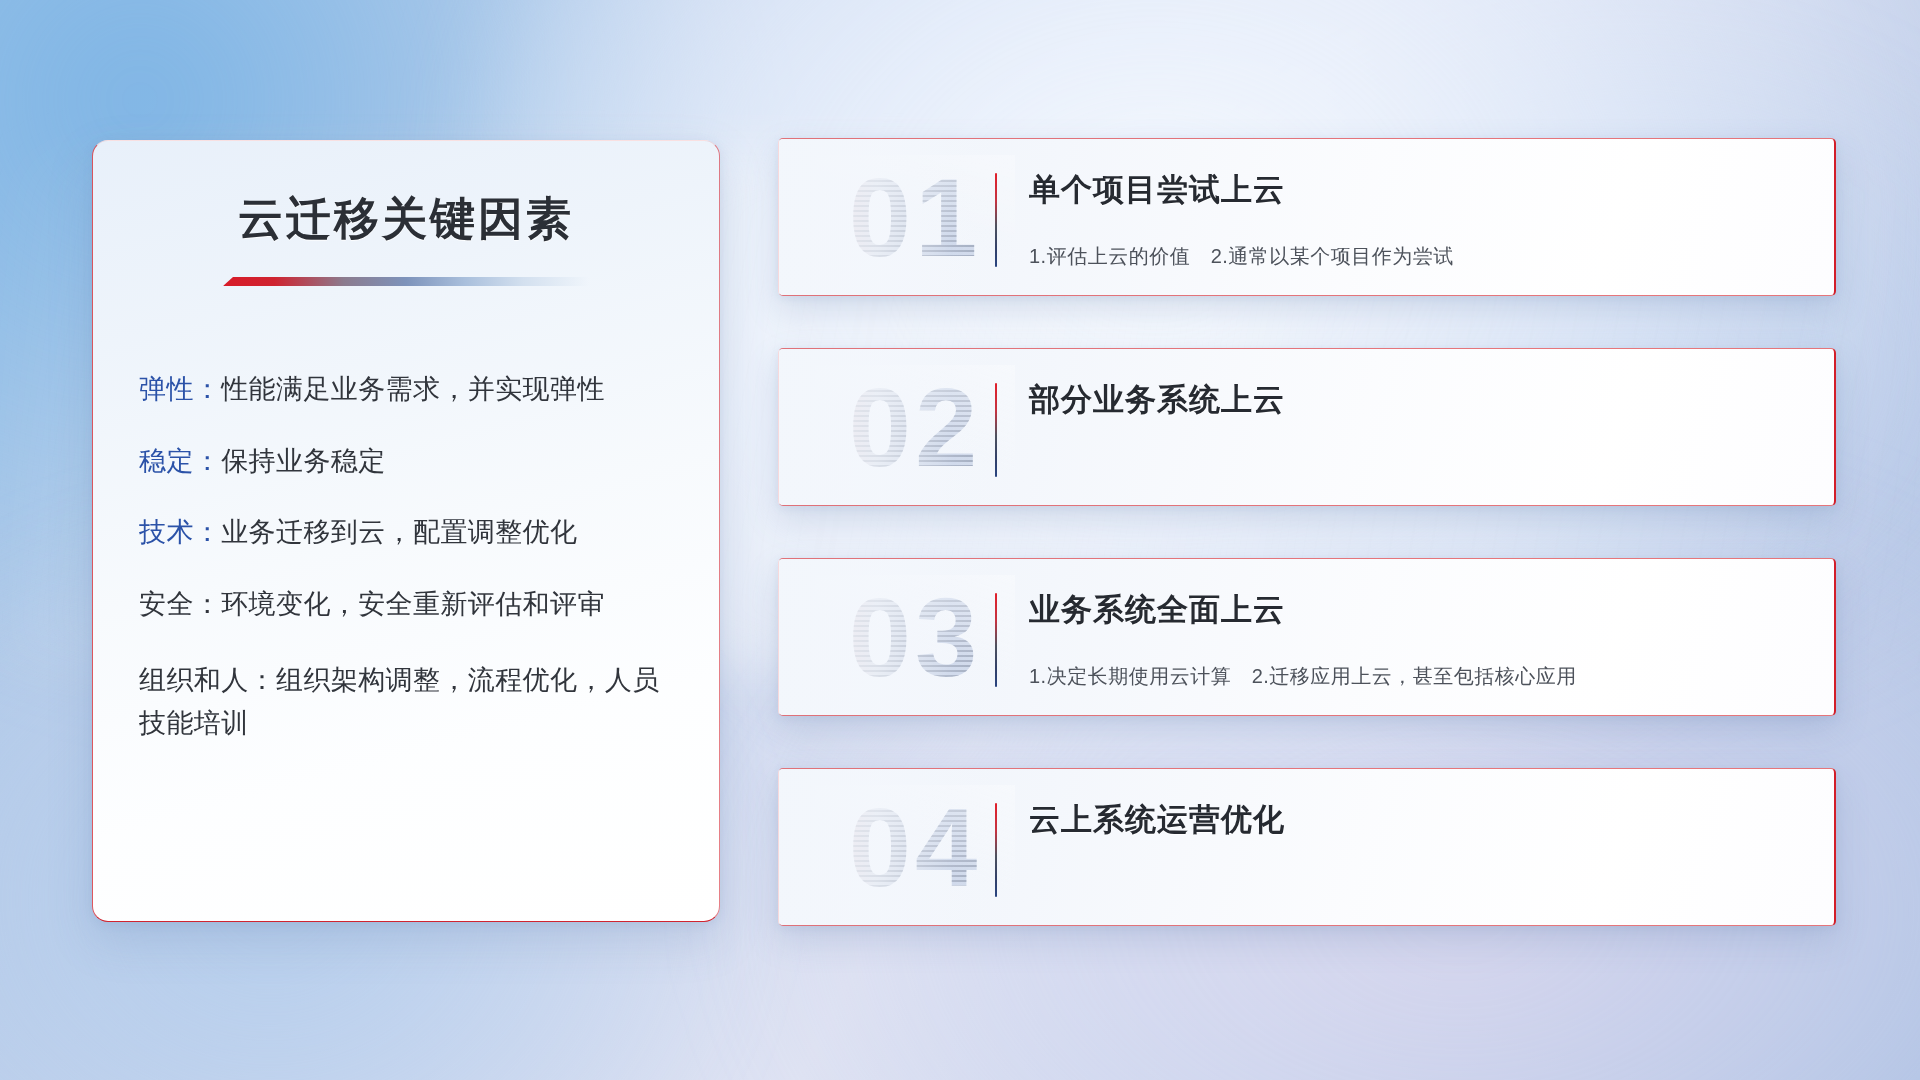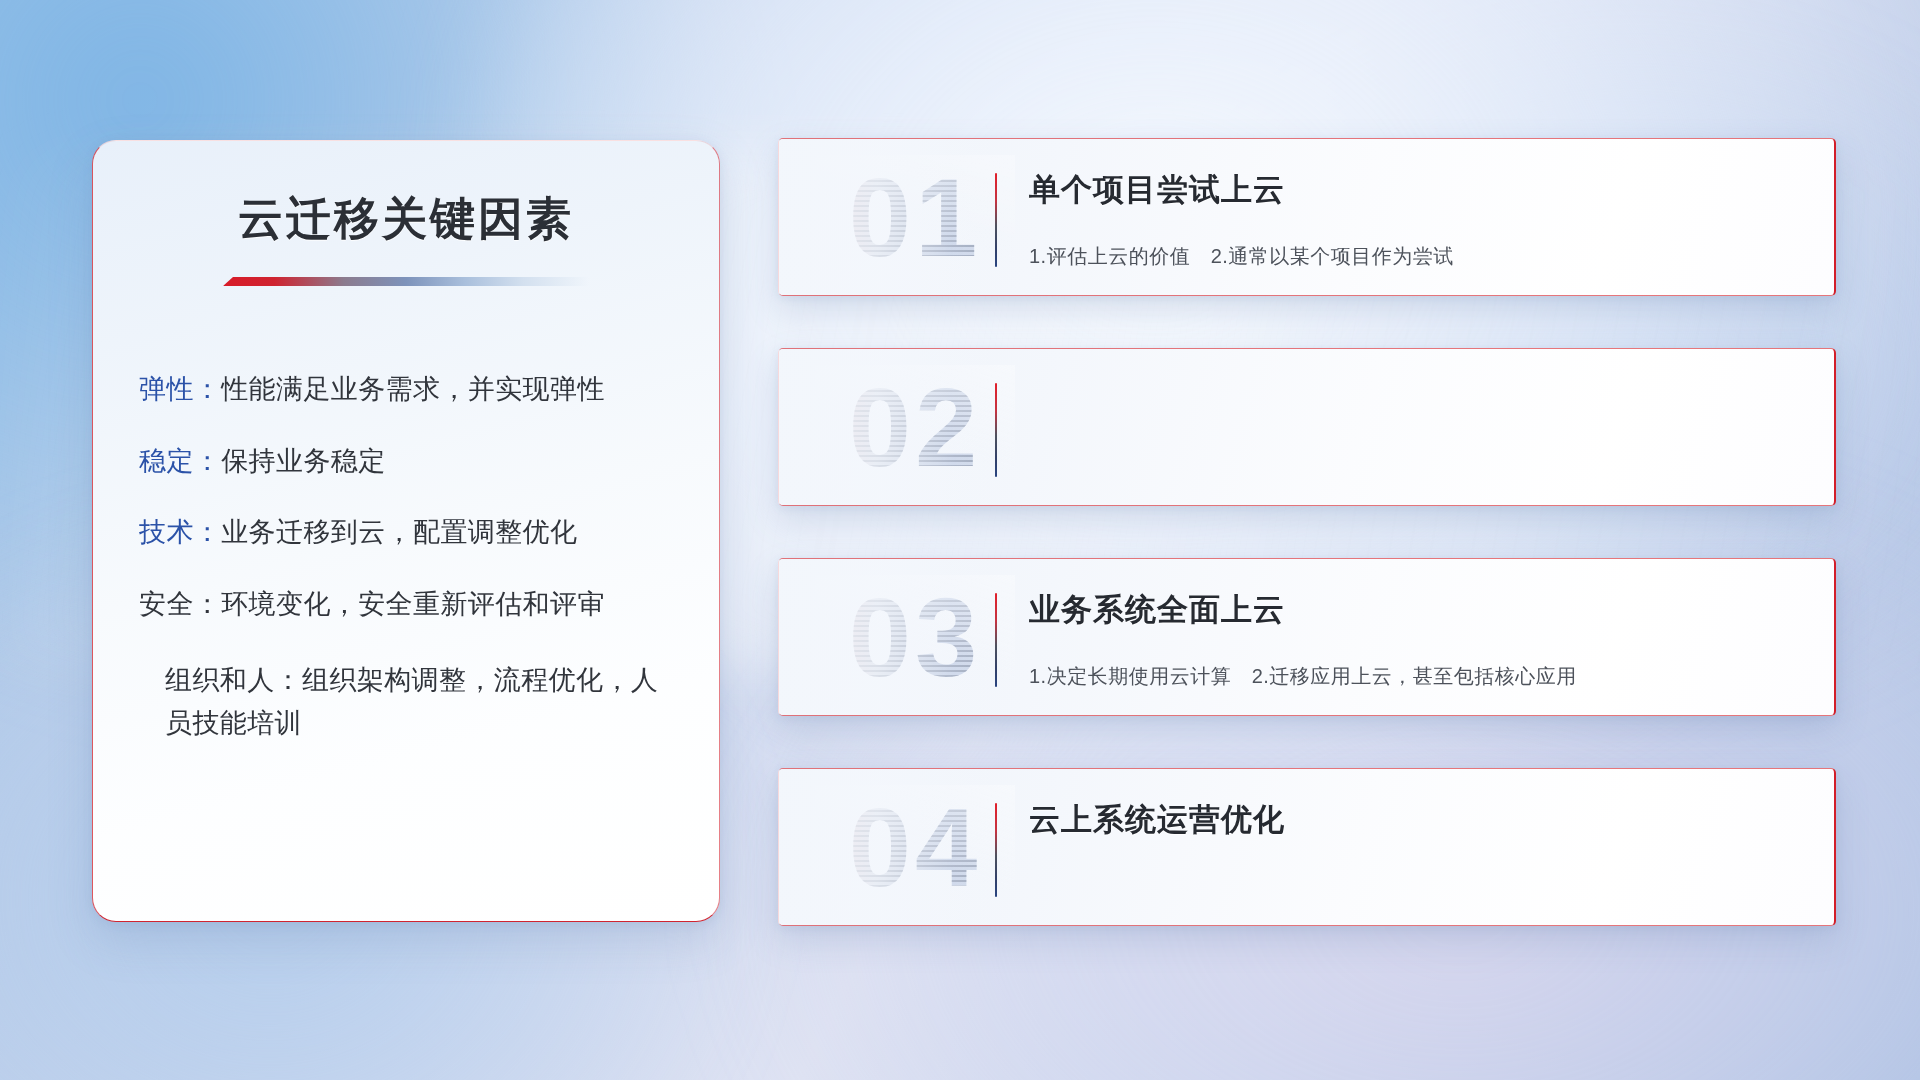--- a/index.html
+++ b/index.html
@@ -44,21 +44,21 @@
   }
   .bg-sheen{
     left:0; top:150px; width:1920px; height:520px;
     background:linear-gradient(100deg,rgba(255,255,255,0) 0%,rgba(255,255,255,.30) 28%,rgba(255,255,255,.42) 45%,rgba(255,255,255,.12) 68%,rgba(255,255,255,0) 100%);
     filter:blur(26px);
   }
 
   
   #left-panel{
     position:absolute; left:92px; top:140px; width:628px; height:782px;
-    border-radius:24px;
+    border-radius:16px;
     background:linear-gradient(165deg,#e8f0fa 0%,#eef4fb 22%,#f7fafd 50%,#fdfeff 74%,#ffffff 100%);
     border:1.6px solid rgba(214,28,38,.30);
     border-bottom-color:rgba(206,20,32,.92);
     border-left-color:rgba(210,24,34,.72);
     border-right-color:rgba(212,26,36,.55);
     border-top-color:rgba(218,60,70,.16);
     box-shadow:0 18px 46px rgba(90,120,170,.20), 0 2px 10px rgba(120,150,195,.16);
     overflow:hidden;
   }
   #panel-title{
@@ -71,21 +71,21 @@
     margin:28px auto 0; width:366px; height:9px;
     background:linear-gradient(90deg,#d81b28 0%,#cf2330 14%,#8b7b8e 33%,#7d93bb 50%,#a9bfdc 66%,#d3e0ef 82%,rgba(226,236,246,0) 100%);
     clip-path:polygon(10px 0,100% 0,100% 100%,0 100%);
     border-radius:1px;
   }
   #factor-list{ margin:86px 0 0 0; padding:0 40px 0 46px; list-style:none; }
   #factor-list li{
     font-size:27px; line-height:1.32; color:#31353c; margin-bottom:36px;
     letter-spacing:.4px; white-space:nowrap;
   }
-  #factor-list li.wrap{ white-space:normal; line-height:1.62;margin-left:26px; }
+  #factor-list li.wrap{ white-space:normal; line-height:1.62; }
   .k-blue{ color:#2b52a8; }
   .k-dark{ color:#31353c; }
 
   
   #cards{ position:absolute; left:778px; top:138px; width:1058px; }
   .card{
     position:relative; height:158px; margin-bottom:52px; border-radius:5px;
     background:linear-gradient(106deg,#eef3fa 0%,#f4f7fc 26%,#fbfcfe 55%,#ffffff 78%,#fdfdff 100%);
     border:1px solid rgba(216,30,40,.16);
     border-right:2px solid rgba(208,18,30,.95);
@@ -163,20 +163,21 @@
       <div class="card-divider"></div>
       <div class="card-body">
         <div class="card-title">单个项目尝试上云</div>
         <div class="card-desc">1.评估上云的价值　2.通常以某个项目作为尝试</div>
       </div>
     </article>
     <article class="card">
       <div class="card-num">02</div>
       <div class="card-divider"></div>
       <div class="card-body">
+        <div class="card-title">部分业务系统上云</div>
       </div>
     </article>
     <article class="card">
       <div class="card-num">03</div>
       <div class="card-divider"></div>
       <div class="card-body">
         <div class="card-title">业务系统全面上云</div>
         <div class="card-desc">1.决定长期使用云计算　2.迁移应用上云，甚至包括核心应用</div>
       </div>
     </article>

